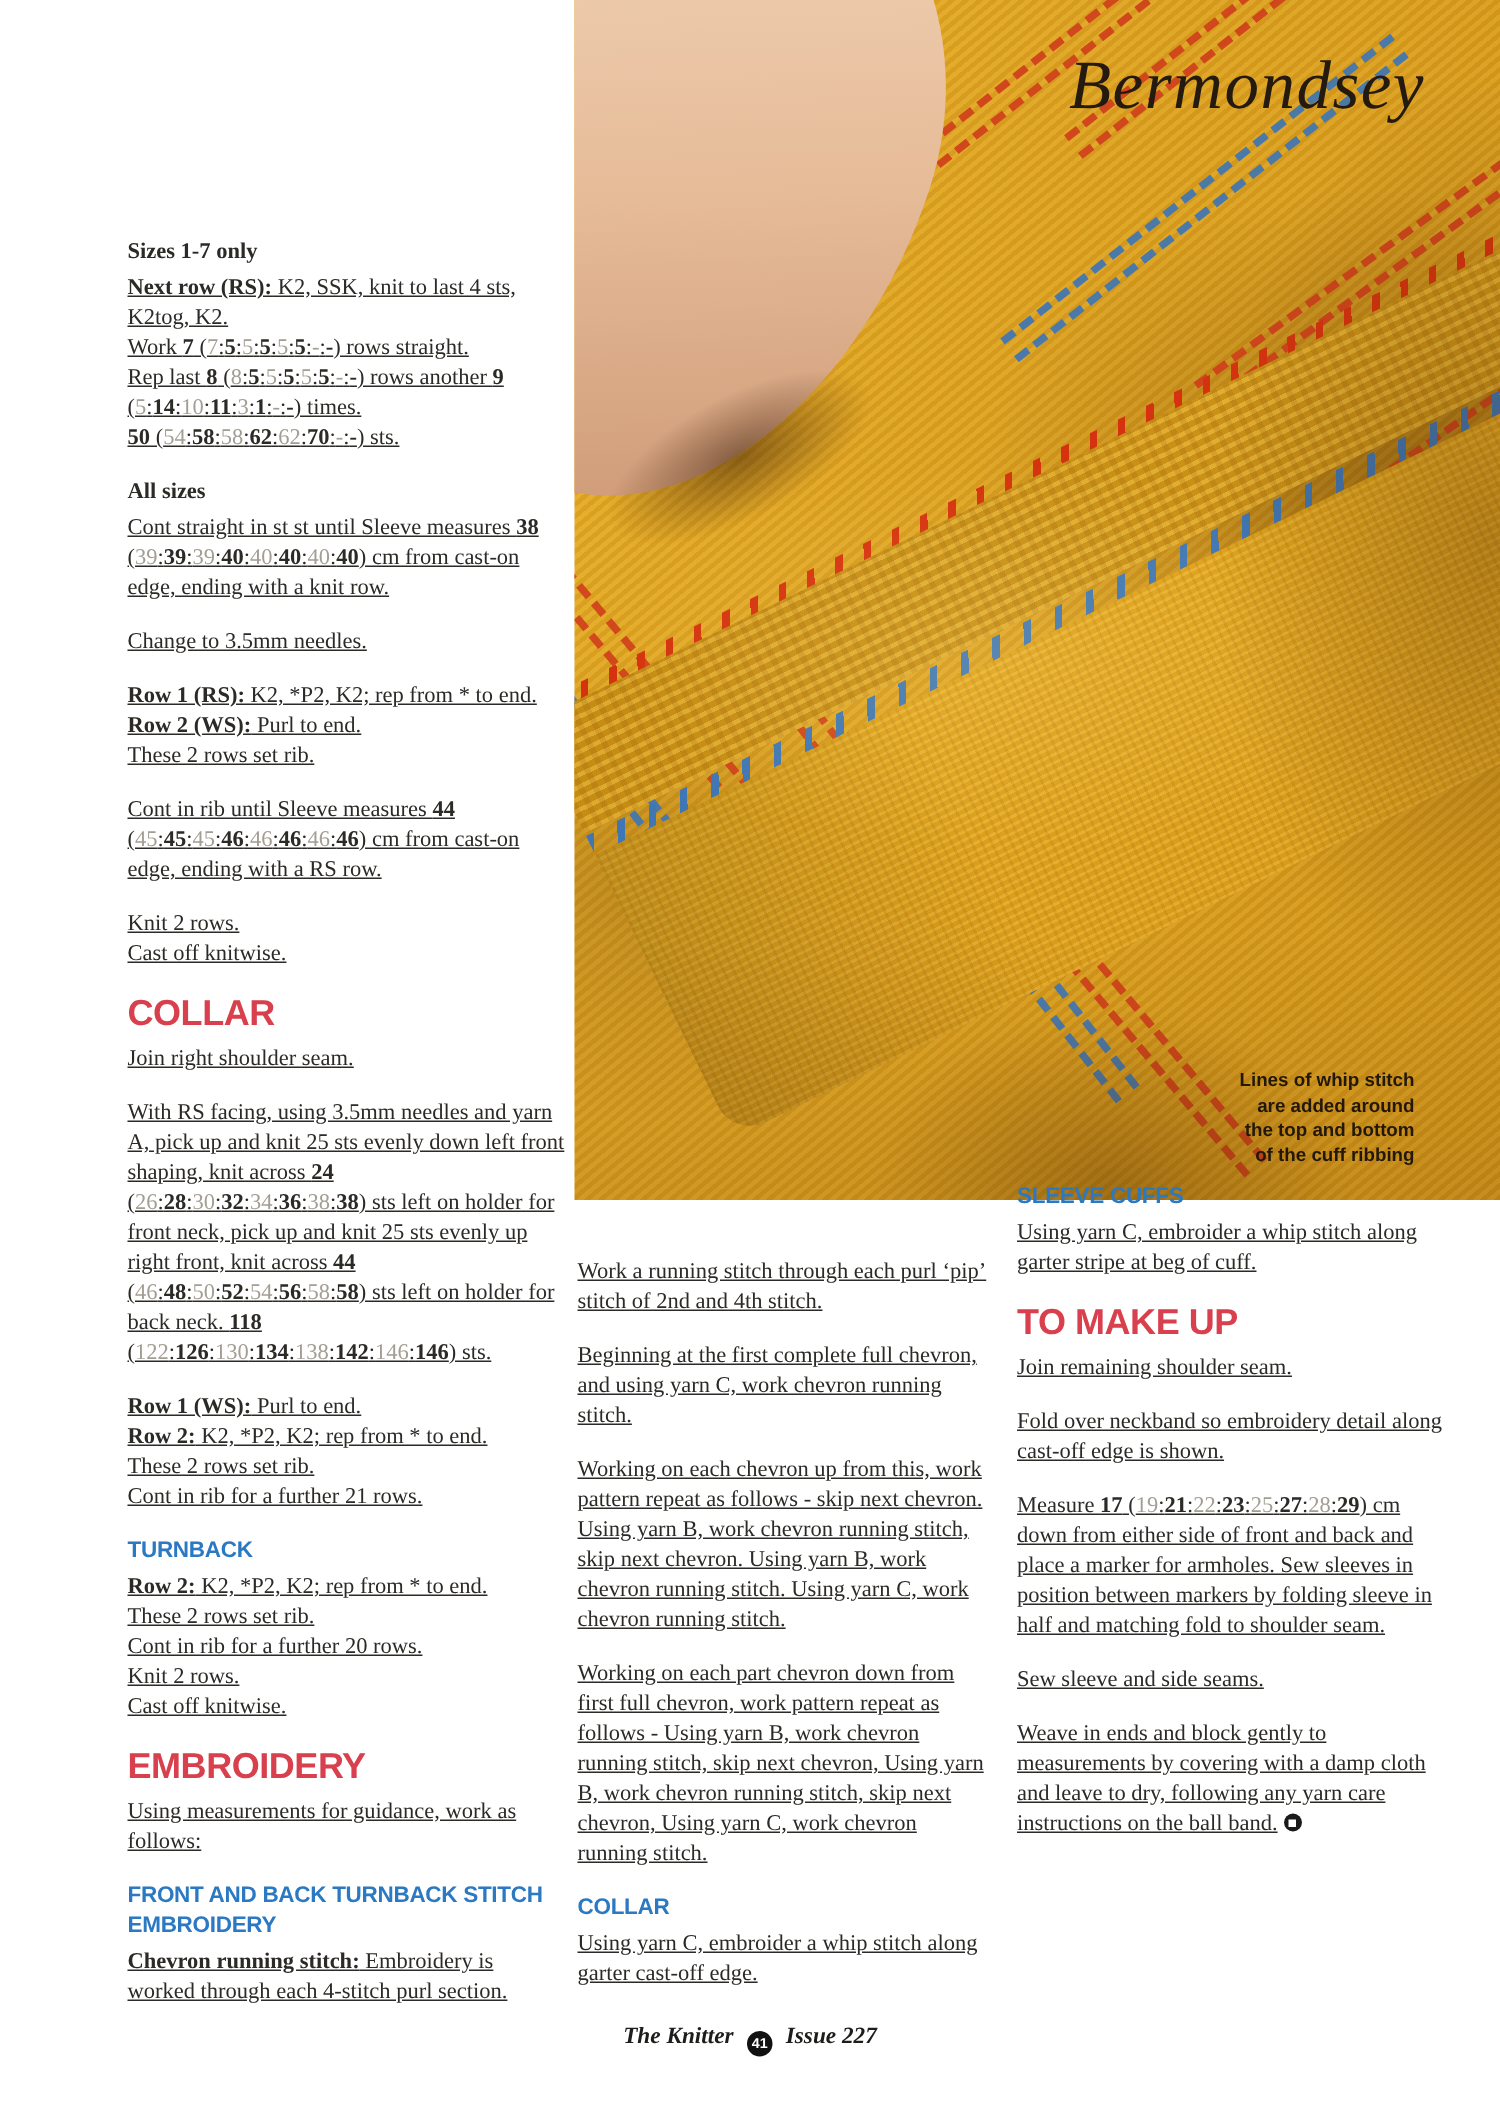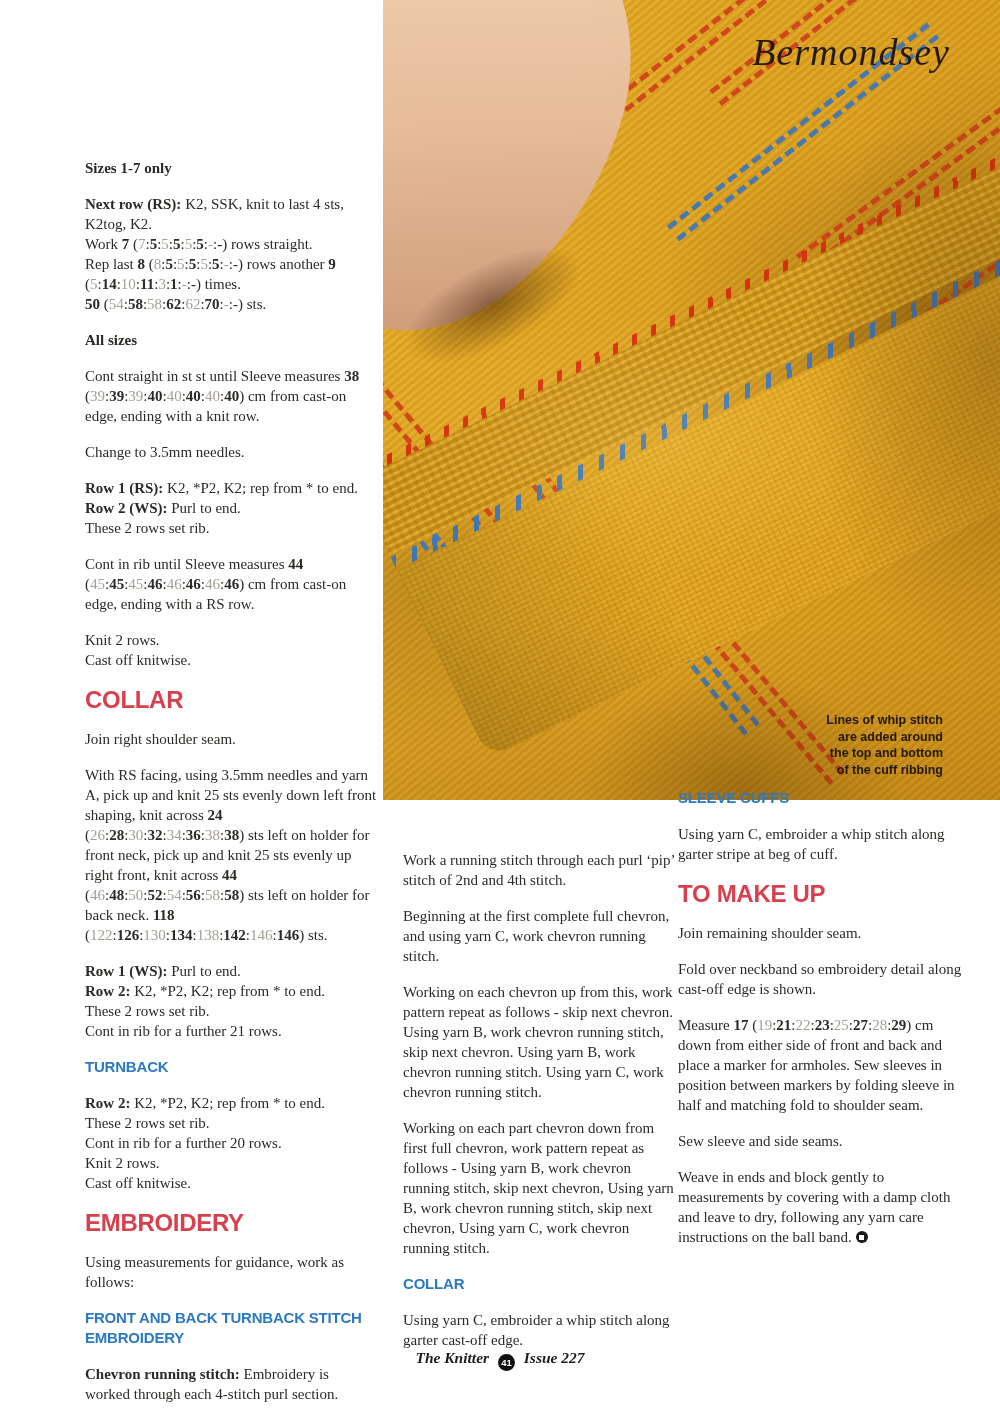--- a/index.html
+++ b/index.html
@@ -3,23 +3,23 @@
 <meta charset="utf-8">
 <title>The Knitter - Bermondsey</title>
 <style>
   html,body{margin:0;padding:0;background:#e9e9e9;}
   .page{position:relative;width:1000px;height:1416px;background:#ffffff;margin:0 auto;
         font-family:"Liberation Serif",serif;color:var(--body-text,#2c2a26);overflow:hidden;}
 
   
   .col{position:absolute;font-size:15px;line-height:20px;}
   .col-left{left:85px;top:158px;width:292px;}
-  .col-mid{left:403px;top:834px;width:276px;}
+  .col-mid{left:385px;top:834px;width:276px;}
   .col-right{left:678px;top:788px;width:288px;}
-  .para{margin:16px 0 16px;}
+  .para{margin:4px 0 16px;text-decoration:underline;}
   .h-bold{font-weight:700;}
   .h-red{font-family:"Liberation Sans",sans-serif;font-weight:700;font-size:24px;line-height:27px;
          letter-spacing:-0.3px;color:var(--heading-red,#d8404d);margin:3px 0 7px;}
   .h-blue{font-family:"Liberation Sans",sans-serif;font-weight:700;font-size:15px;line-height:20px;
           letter-spacing:-0.2px;color:var(--subhead-blue,#2b79c2);margin:0 0 3px;}
   .szl{color:var(--size-alt-gray,#a39e93);}
   .szd{font-weight:700;}
   b.num{font-weight:700;}
   .endmark{display:inline-block;width:12px;height:12px;border-radius:50%;
            background:#1a1a1a;position:relative;top:1px;margin-left:4px;}
@@ -63,21 +63,21 @@
                linear-gradient(90deg, rgba(0,0,0,.14), transparent 18%, transparent 66%, rgba(60,30,0,.28)),
                repeating-linear-gradient(90deg, rgba(140,85,0,.13) 0 2px, transparent 2px 6px),
                repeating-linear-gradient(0deg, rgba(255,225,140,.16) 0 2px, rgba(130,75,0,.07) 2px 5px),
                linear-gradient(180deg,#e5a91f,#dfa21c);}
   .shade{position:absolute;inset:0;pointer-events:none;
          background:
            radial-gradient(420px 220px at 45% 55%, rgba(255,232,150,.14), transparent 60%),
            radial-gradient(230px 170px at 58% 99%, rgba(70,35,0,.30), transparent 70%),
            radial-gradient(260px 430px at 99% 45%, rgba(70,35,0,.30), transparent 72%),
            linear-gradient(0deg, rgba(90,45,0,.12), transparent 22%);}
-  .photo-title{position:absolute;right:50px;top:30px;font-style:italic;font-size:38px;
+  .photo-title{position:absolute;right:50px;top:30px;font-style:italic;font-size:46px;
                letter-spacing:1px;color:#241a10;font-family:"Liberation Serif",serif;text-align:right;}
   .photo-caption{position:absolute;right:57px;top:712px;text-align:right;
                  font:700 12.5px/16.5px "Liberation Sans",sans-serif;color:#221708;}
   .photo-caption span{display:block;margin-left:28px;}
 </style>
 </head>
 <body>
 
 <div class="page">
 

